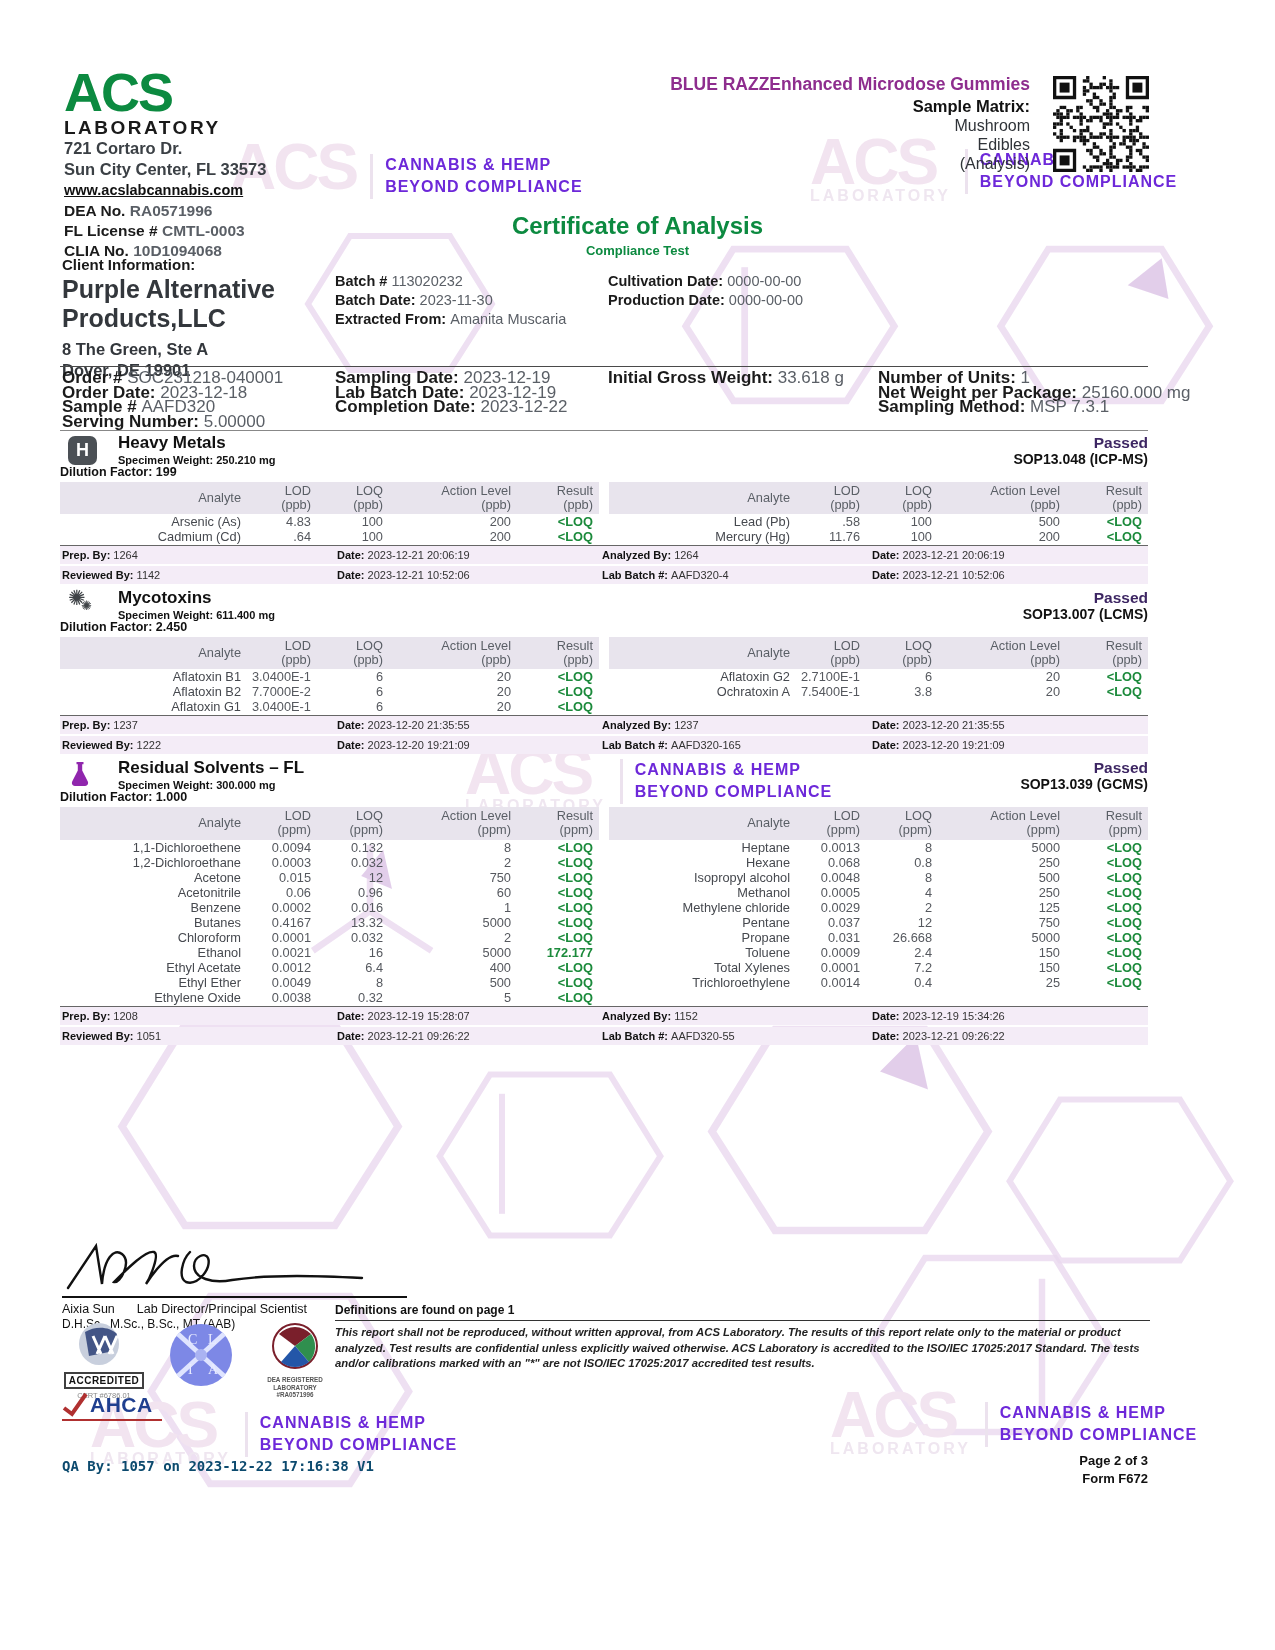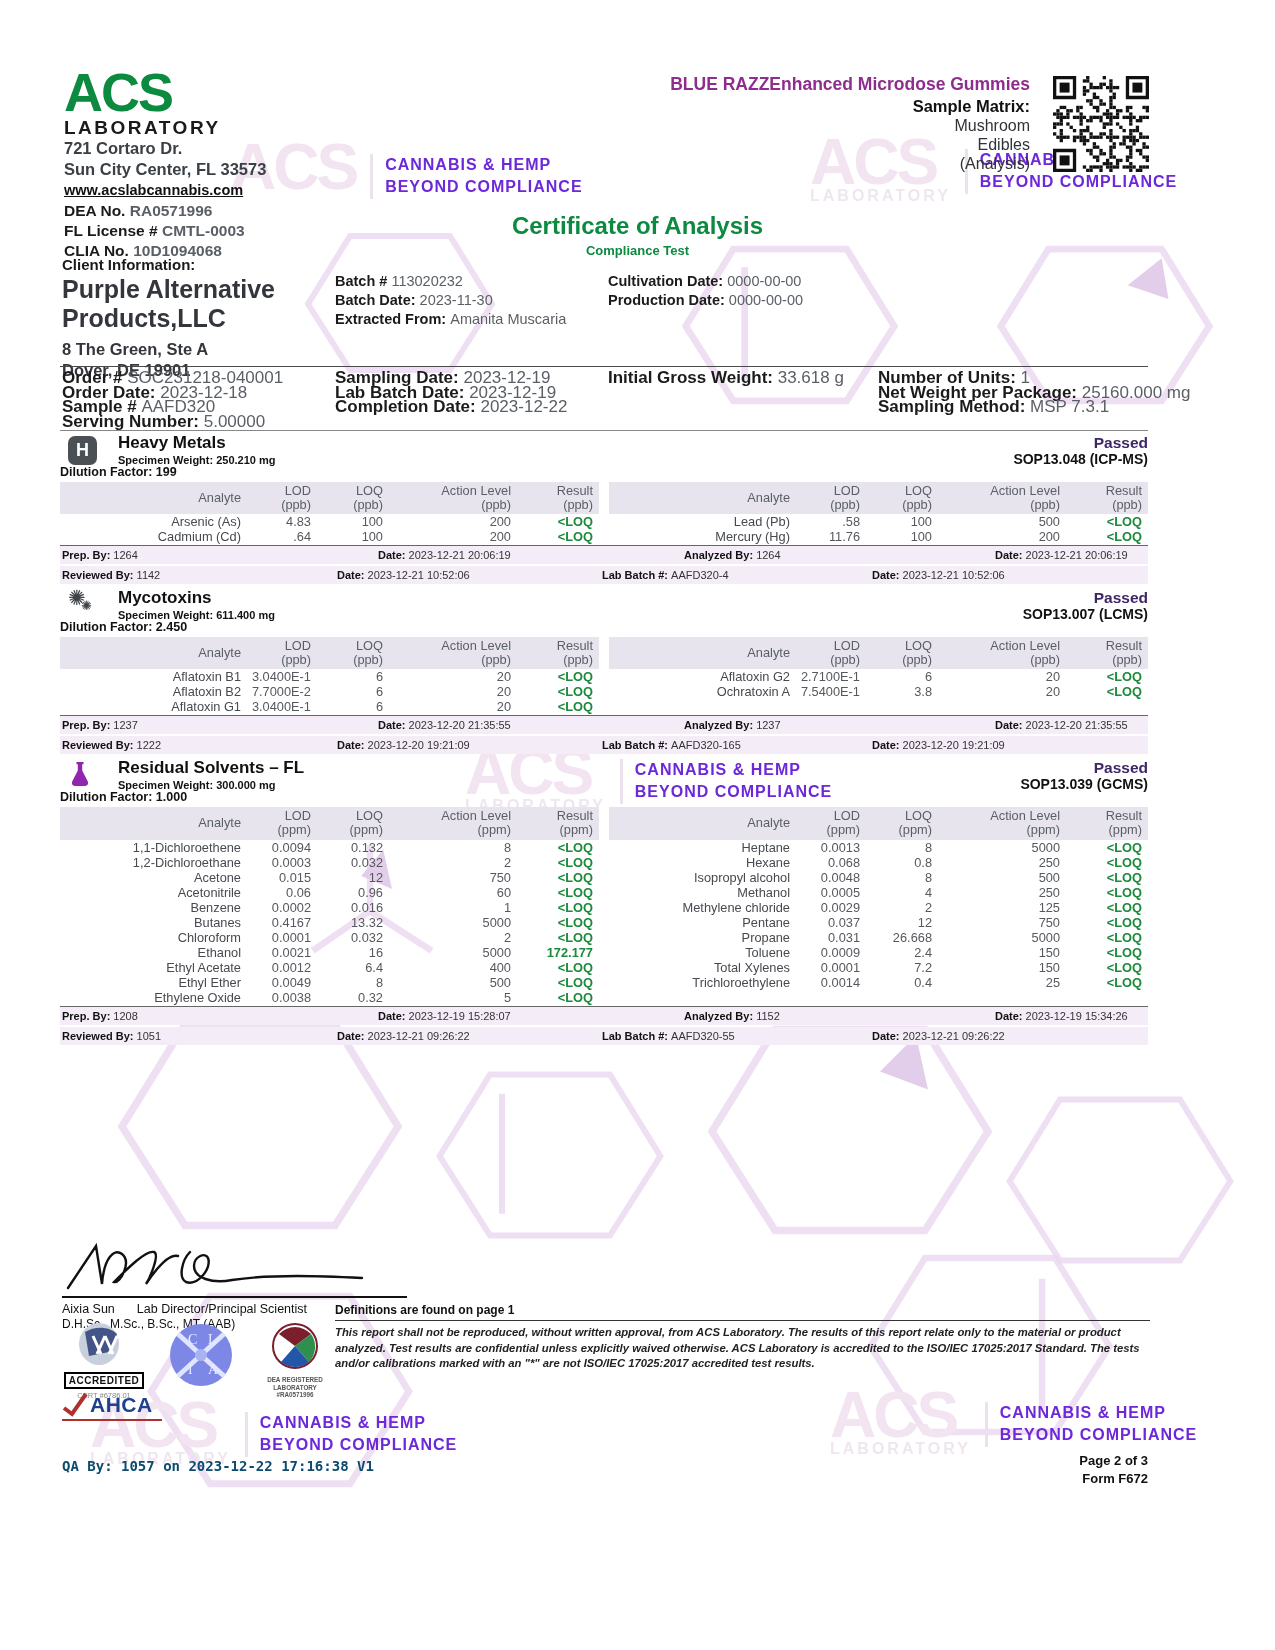--- a/index.html
+++ b/index.html
@@ -75,35 +75,35 @@
   .thead{background:#e8e4ed;min-height:29px;align-items:center;color:#5a5f66;font-size:12.8px;
          padding-top:2px;padding-bottom:2px;}
   .thead .tc{line-height:1.1;}
   .tc{text-align:right;}
   .tc.c0{text-align:right;}
   .trow .tc{font-size:12.8px;line-height:15px;color:#55585e;}
   .trow .tc.c0{color:#46494f;}
   .tc.res{color:#1b8a3b;font-weight:700;}
   .tfoot{display:grid;grid-template-columns:275px 265px 270px 1fr;background:#f4ecf7;
          padding:3px 0 3px 2px;font-size:11px;margin-top:2px;}
-  .tfoot.first{border-top:1.5px solid #666;margin-top:1px;gap:41px;}
+  .tfoot.first{border-top:1.5px solid #666;margin-top:1px;}
   .fcell .flabel{font-weight:700;color:#111;}
   .fcell span:last-child{color:#333;}
   
   .sig{position:absolute;left:62px;top:1238px;z-index:2;}
   .sig .sigline{width:345px;border-top:2px solid #111;margin-top:-4px;}
   .sig .sigrow{display:flex;gap:22px;font-size:12.5px;color:#111;margin-top:4px;}
   .sig .cred{font-size:12px;color:#111;margin-top:1px;}
   .defs{position:absolute;left:335px;top:1303px;width:815px;z-index:2;}
   .defs .dnote{font-weight:700;font-size:12px;color:#111;}
   .defs .dline{border-top:1.5px solid #333;margin:3px 0 4px;}
   .defs .dtext{font-style:italic;font-weight:700;font-size:11.3px;line-height:1.38;color:#222;}
   .logos{position:absolute;left:62px;top:1322px;z-index:2;display:flex;gap:22px;align-items:flex-start;}
   .a2la{width:84px;text-align:center;}
-  .accbox{border:2px solid #000000;font-weight:800;font-size:10px;color:#111;padding:1px 3px;
+  .accbox{border:2px solid #404040;font-weight:800;font-size:10px;color:#111;padding:1px 3px;
           display:inline-block;margin-top:2px;letter-spacing:.5px;}
   .cert{font-size:7.5px;color:#888;margin-top:2px;}
   .dea{width:78px;text-align:center;}
   .dea .tiny{font-size:6.3px;color:#555;font-weight:700;line-height:1.2;margin-top:2px;}
   .ahca{position:absolute;left:62px;top:1392px;z-index:2;display:flex;align-items:center;gap:2px;}
   .ahca .txt{color:#1f3f8f;font-weight:800;font-size:21px;letter-spacing:.5px;}
   .ahca .bar{position:absolute;left:0;top:27px;width:100px;border-top:2px solid #b03030;}
   .qa{position:absolute;left:62px;top:1458px;z-index:2;font-family:"DejaVu Sans Mono",monospace;
       font-weight:700;font-size:14px;color:#0c4a6e;}
   .pageno{position:absolute;right:127px;top:1452px;z-index:2;text-align:right;font-weight:700;

